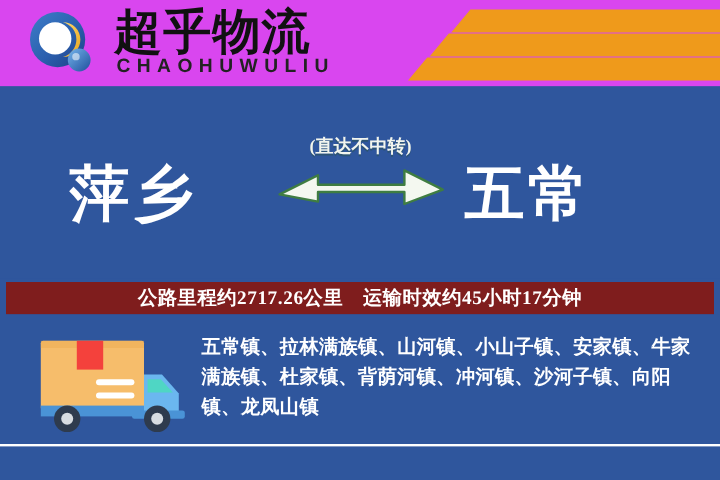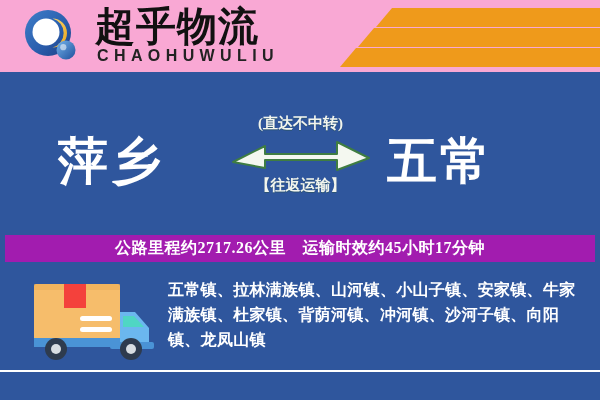--- a/index.html
+++ b/index.html
@@ -18,21 +18,21 @@
     background: #2f569d;
     user-select: none;
   }
 
   
   .header {
     position: absolute;
     left: 0; top: 0;
     width: 600px;
     height: 72px;
-    background: #f9a8d4;
+    background: #d946ef;
     overflow: hidden;
   }
   .logo-mark {
     position: absolute;
     left: 22px; top: 8px;
     width: 60px; height: 58px;
   }
   .brand-cn {
     position: absolute;
     left: 95px; top: 6px;
@@ -100,21 +100,21 @@
   }
   .arrow-note.below { margin-top: 4px; }
   .arrow-svg { display: block; margin: 4px auto 0; }
 
   
   .orange-bar {
     position: absolute;
     left: 5px; top: 235px;
     width: 590px;
     height: 27px;
-    background: #a21caf;
+    background: #7f1d1d;
     display: flex;
     align-items: center;
     justify-content: center;
   }
   .orange-bar span {
     font-family: "Liberation Serif", "DejaVu Serif", serif;
     font-weight: bold;
     font-size: 16px;
     color: #ffffff;
     letter-spacing: .5px;
@@ -205,21 +205,20 @@
 
   <div class="arrow-block">
     <div class="arrow-note">(直达不中转)</div>
 
     <div>
       <svg class="arrow-svg" width="140" height="36" viewBox="0 0 140 36" xmlns="http://www.w3.org/2000/svg">
         <polygon points="2,26 34,10 34,18 106,18 106,6 138,22 106,34 106,24 34,24 34,32" fill="#f4f8f0" stroke="#3f7d42" stroke-width="2" stroke-linejoin="round"></polygon>
       </svg>
     </div>
 
-    <div class="arrow-note below">【往返运输】</div>
   </div>
 
   <div class="orange-bar">
     <span>公路里程约2717.26公里　运输时效约45小时17分钟</span>
   </div>
 
   <div class="bottom"></div>
 
   <div class="truck-icon">
     <svg width="134" height="88" viewBox="0 0 134 88" xmlns="http://www.w3.org/2000/svg">

